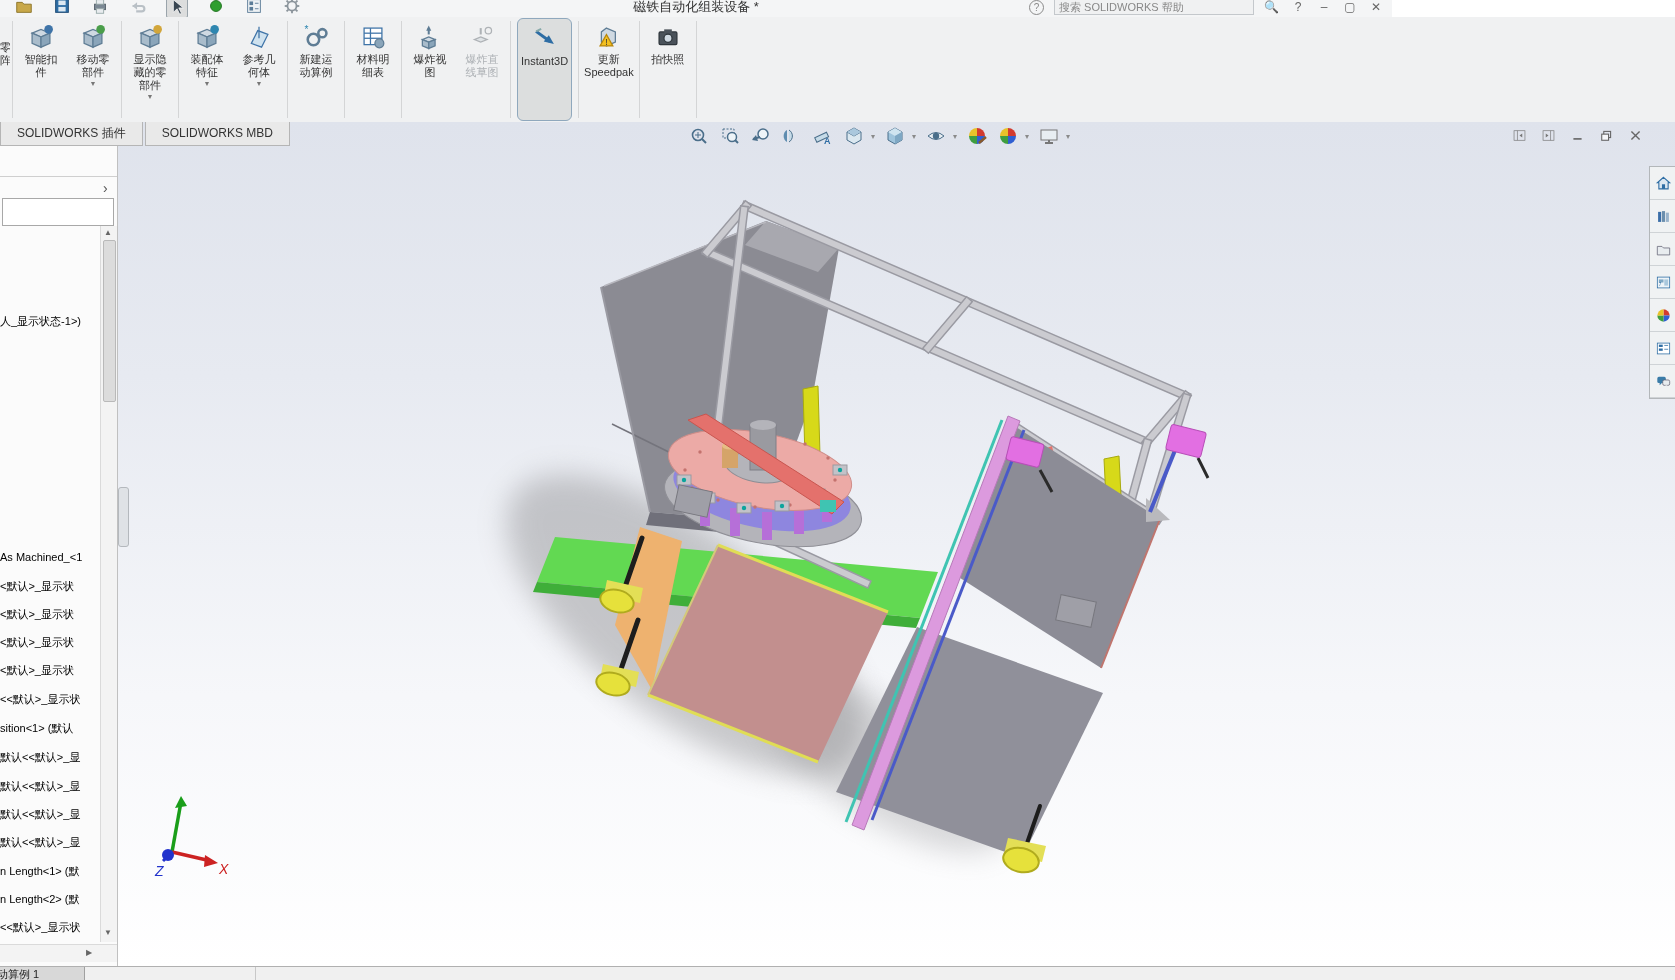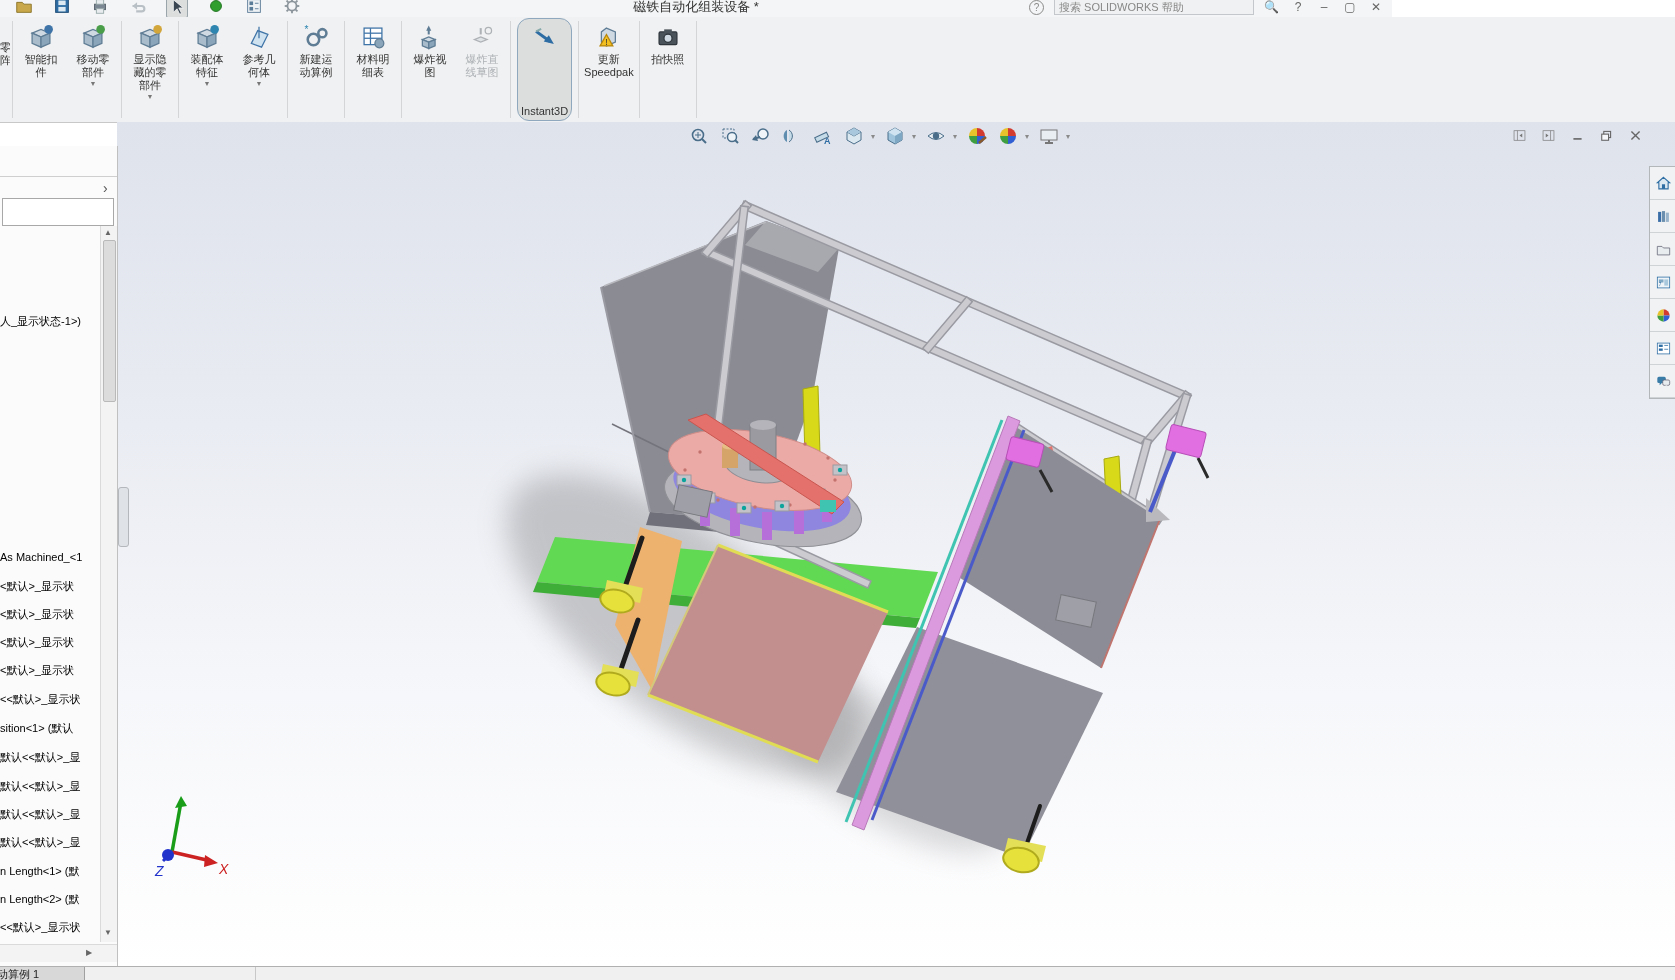--- a/index.html
+++ b/index.html
@@ -22,22 +22,22 @@
 
   
   #ribbon{position:absolute;left:0;top:17px;width:1675px;height:105px;background:#f0f1f2;
     border-bottom:1px solid #c8c8c8;display:flex;align-items:stretch;overflow:hidden;}
   .rbtn{position:relative;display:flex;flex-direction:column;align-items:center;
     padding:6px 3px 2px 3px;min-width:46px;}
   .rbtn .ricon{width:28px;height:28px;margin-bottom:2px;}
   .rbtn .rlabel{font-size:11px;line-height:13px;color:#333;text-align:center;white-space:nowrap;}
   .rbtn .caret{font-size:7px;color:#777;margin-top:1px;}
   .rbtn.disabled .rlabel{color:#aeb2b6;}
-  .rbtn.active{background:#dcdede;border:1px solid #8fa8bd;border-radius:12px;
-    justify-content:space-between;margin:1px 4px;}
+  .rbtn.active{background:#dcdede;border:1px solid #8fa8bd;border-radius:6px;
+    justify-content:flex-start;margin:1px 4px;}
   .rdiv{width:1px;background:#d4d5d6;margin:4px 2px;}
   #sliver{width:10px;overflow:hidden;font-size:11px;color:#333;line-height:13px;
     padding-top:24px;text-align:left;}
 
   
   #cmtabs{position:absolute;left:0;top:122px;height:24px;display:flex;z-index:6;}
   .cmtab{background:#e9e9e9;border:1px solid #b5b5b5;border-top:none;color:#333;
     font-size:12px;line-height:22px;padding:0 16px;margin-right:2px;}
 
   
@@ -270,20 +270,24 @@
               <circle cx="11" cy="12" r="3.2" fill="#cfd9e2" stroke="#2e353b"></circle>
             </svg></div>
           <div class="rlabel">拍快照</div>
         </div>
         <div class="rdiv"></div>
       </div>
   </div>
 
   <div id="viewport"></div>
 
+  <div id="cmtabs">
+      <div class="cmtab">SOLIDWORKS 插件</div>
+      <div class="cmtab">SOLIDWORKS MBD</div>
+    </div>
 
   <div id="headsup">
       <span class="hud"><svg viewBox="0 0 22 22" width="100%" height="100%">
           <circle cx="10" cy="10" r="5.5" fill="none" stroke="#4a6e8a" stroke-width="1.6"></circle>
           <line x1="14" y1="14" x2="18" y2="18" stroke="#4a6e8a" stroke-width="2"></line>
           <line x1="7" y1="10" x2="13" y2="10" stroke="#4a6e8a"></line>
           <line x1="10" y1="7" x2="10" y2="13" stroke="#4a6e8a"></line>
         </svg></span>
       <span class="hud"><svg viewBox="0 0 22 22" width="100%" height="100%">
           <rect x="4" y="4" width="11" height="9" fill="none" stroke="#4a6e8a" stroke-dasharray="2 1.5"></rect>

